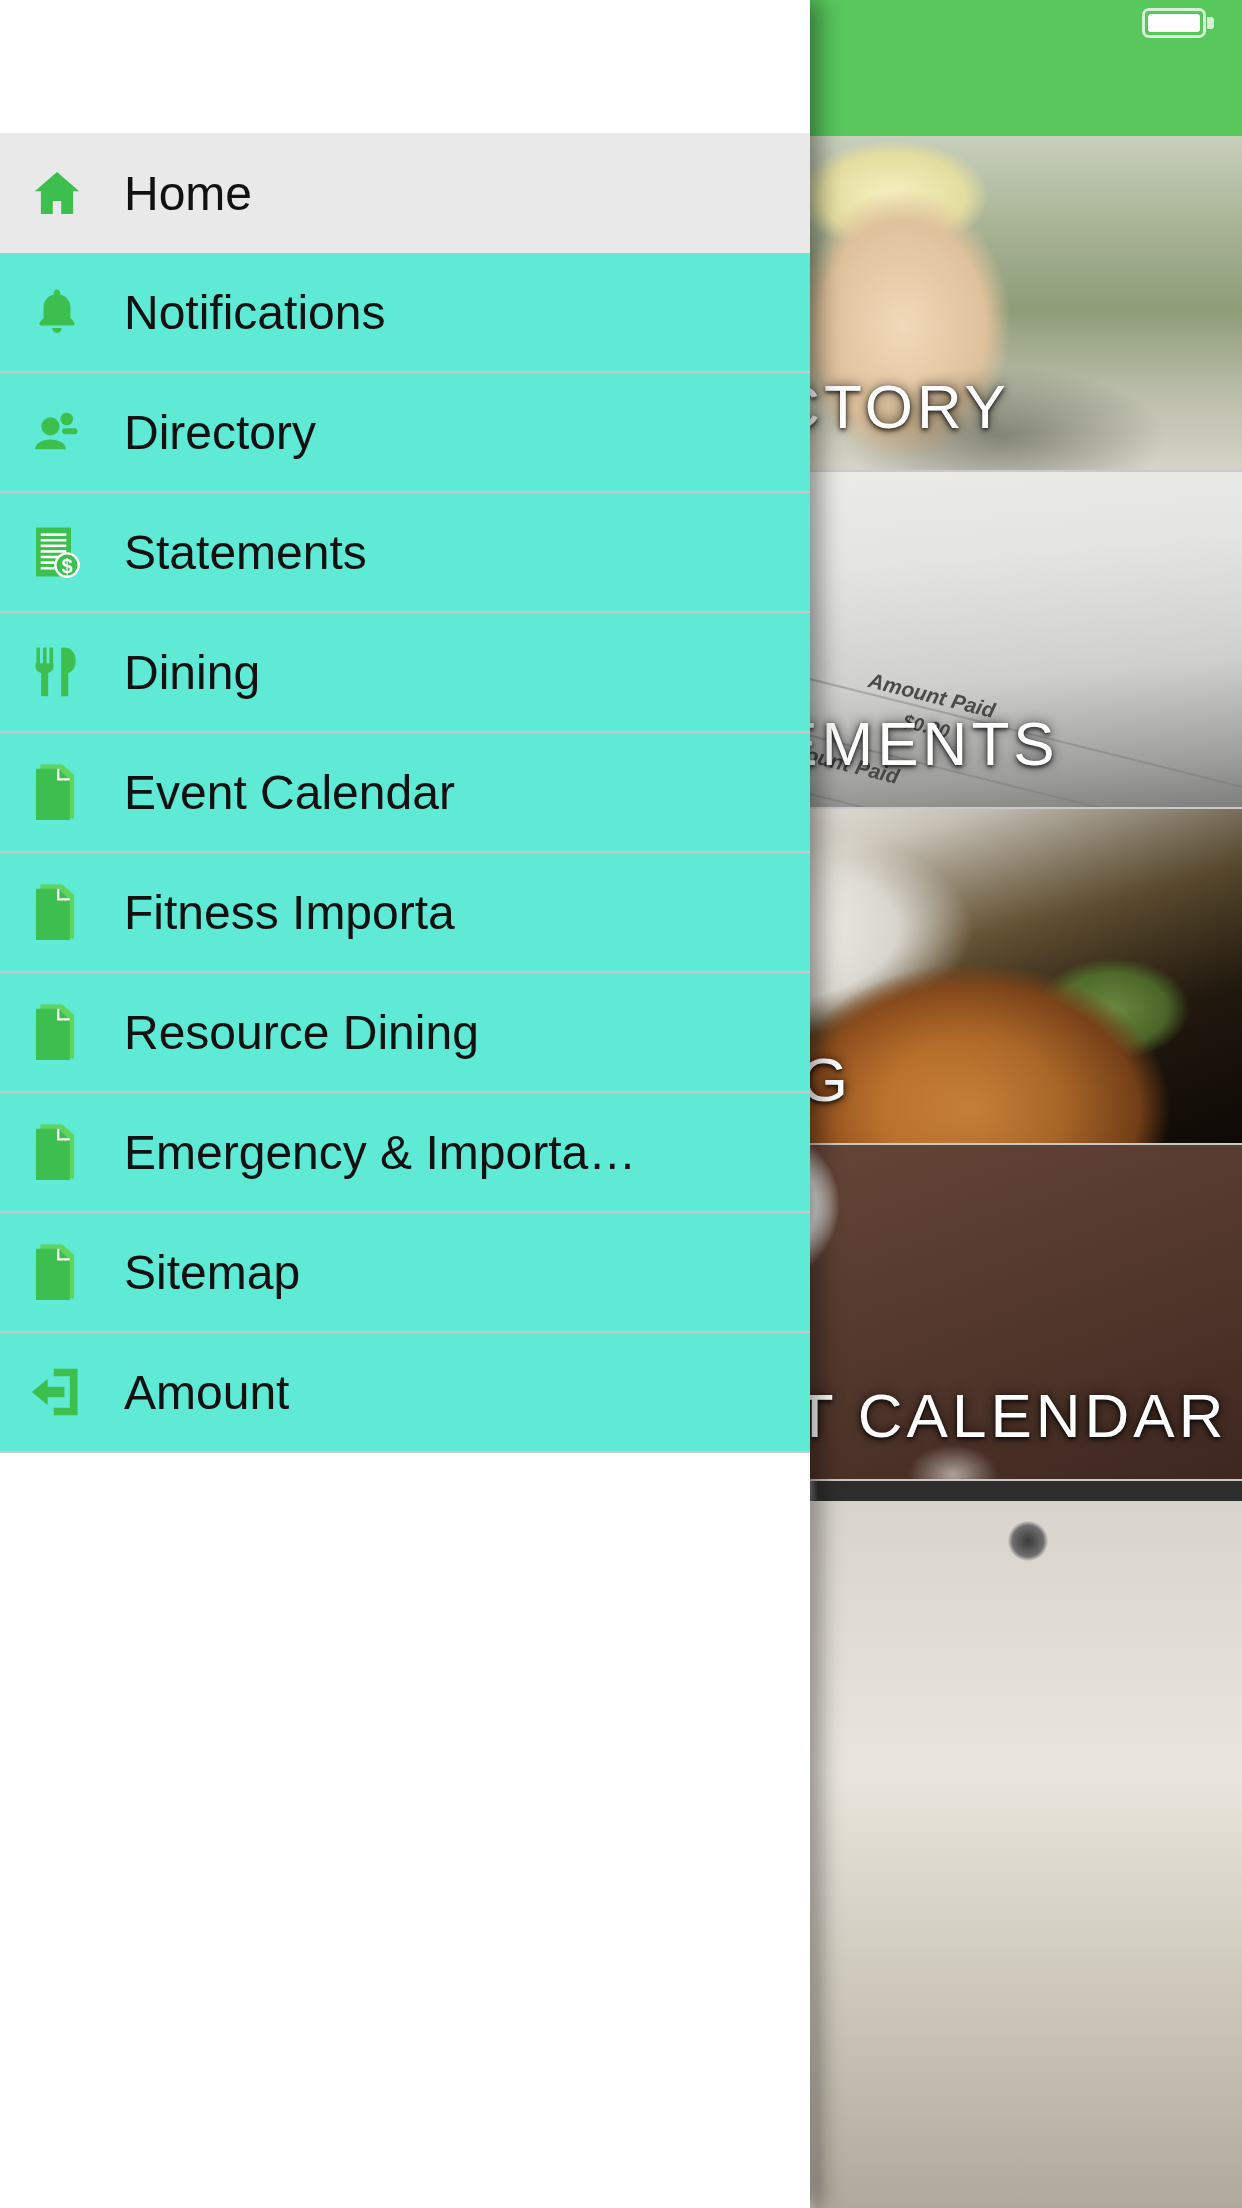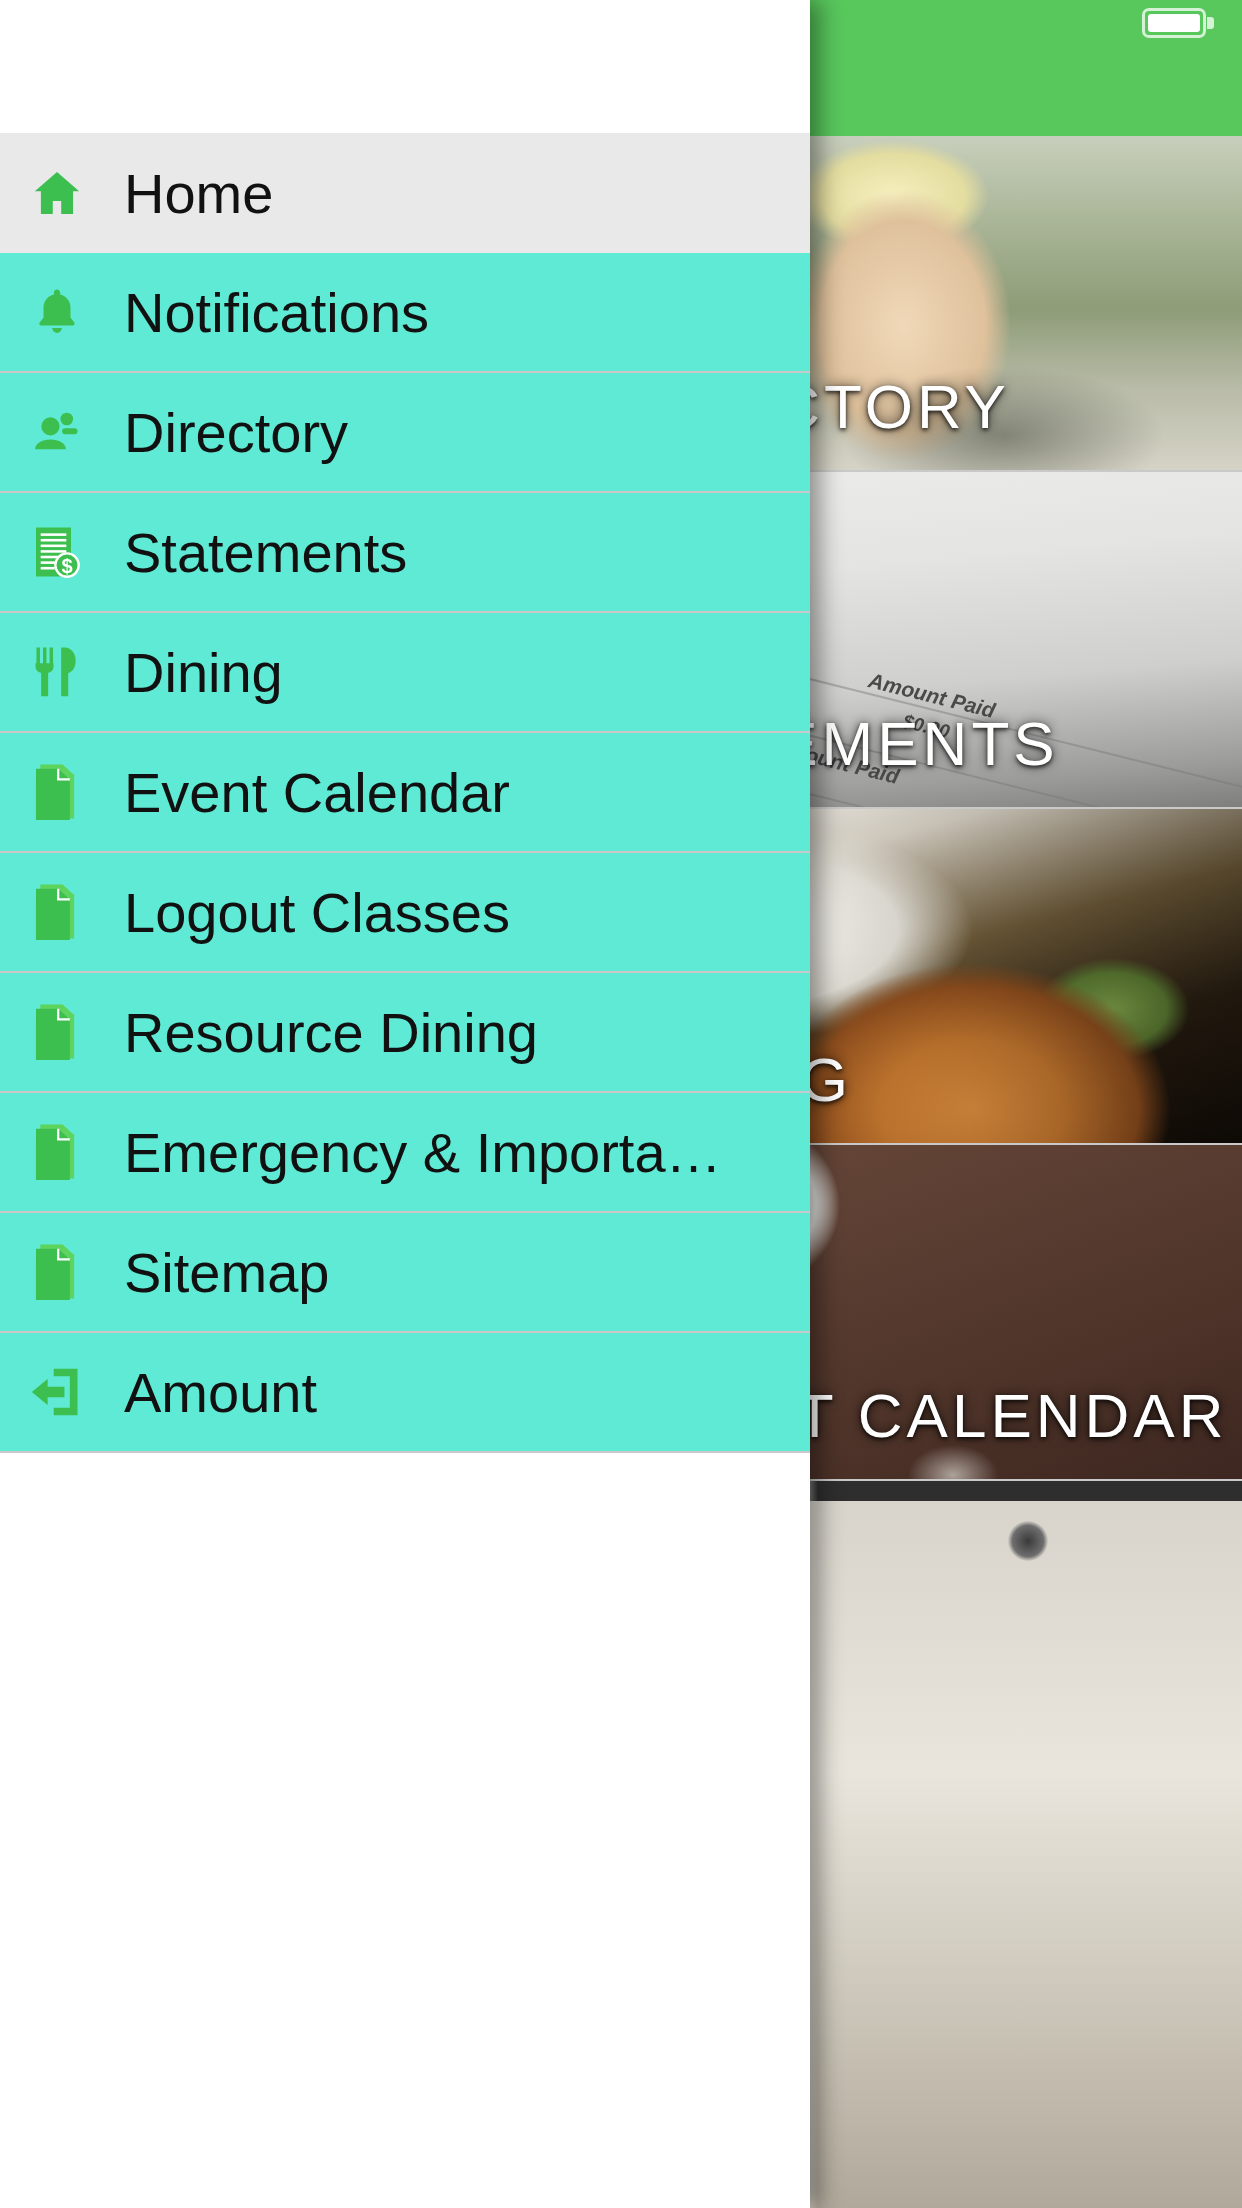--- a/index.html
+++ b/index.html
@@ -143,21 +143,21 @@
     background:#5eead4; border-bottom:2px solid #c9c9c9;
     cursor:pointer;
   }
   .nav-item.active { background:#e9e9e9; border-bottom:none; }
   .nav-icon {
     width:62px; height:62px; flex:0 0 62px;
     display:flex; align-items:center; justify-content:center;
     margin-right:36px;
   }
   .nav-label {
-    font-size:56px; color:#111111; font-weight:400; letter-spacing:0;
+    font-size:48px; color:#111111; font-weight:400; letter-spacing:0;
     white-space:nowrap; overflow:hidden; text-overflow:ellipsis;
     max-width:600px;
   }
   .drawer-rest { background:#ffffff; flex:1; }
 </style>
 </head>
 <body>
 
 <div id="screen">
 
@@ -300,21 +300,21 @@
       </div>
 
       <div class="nav-item">
         <span class="nav-icon">
           <svg width="48" height="58" viewBox="0 0 19 24">
             <path fill="#5ed45f" d="M2.6 0.6h9.2L16.6 5v18H2.6z"></path>
             <path fill="#3cbf4e" d="M0.8 2.4h9.2L14.8 6.8v16.8H0.8z"></path>
             <path fill="none" stroke="#ffffff" stroke-width="0.9" d="M10 2.4v4.4h4.8"></path>
           </svg>
         </span>
-        <span class="nav-label">Logout Classes</span>
+        <span class="nav-label">Fitness Importa</span>
       </div>
 
       <div class="nav-item">
         <span class="nav-icon">
           <svg width="48" height="58" viewBox="0 0 19 24">
             <path fill="#5ed45f" d="M2.6 0.6h9.2L16.6 5v18H2.6z"></path>
             <path fill="#3cbf4e" d="M0.8 2.4h9.2L14.8 6.8v16.8H0.8z"></path>
             <path fill="none" stroke="#ffffff" stroke-width="0.9" d="M10 2.4v4.4h4.8"></path>
           </svg>
         </span>

